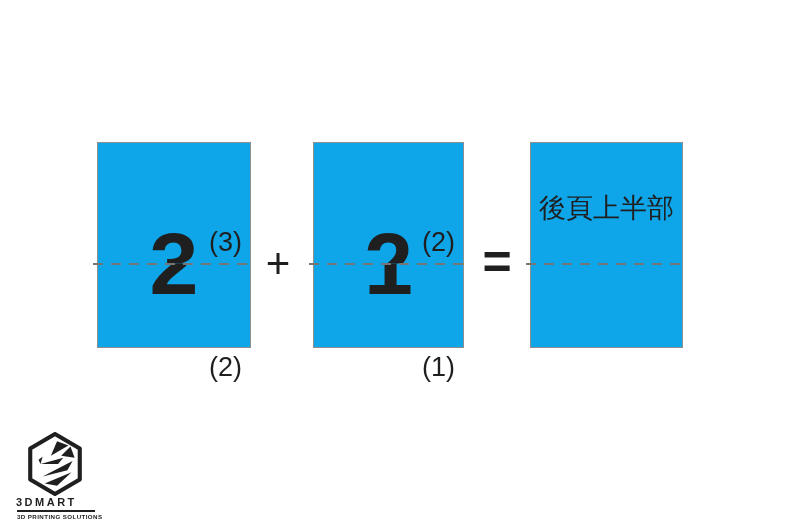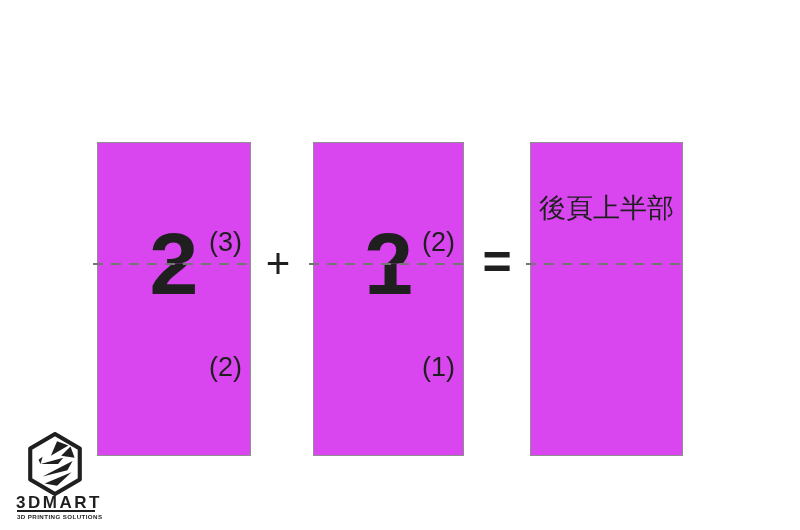--- a/index.html
+++ b/index.html
@@ -14,22 +14,22 @@
     background: #ffffff;
     overflow: hidden;
     font-family: "Liberation Sans", sans-serif;
     color: #1f1f1f;
   }
 
   
   .card {
     position: absolute;
     top: 142px;
-    height: 314px;
-    background: #d946ef;
+    height: 206px;
+    background: #0ea5e9;
     border: 1.5px solid #8f8f8f;
     box-sizing: border-box;
   }
   .card.c1 { left: 97px;  width: 154px; }
   .card.c2 { left: 313px; width: 151px; }
   .card.c3 { left: 530px; width: 153px; }
 
   .fold-line {
     position: absolute;
     left: -5px;
@@ -107,21 +107,21 @@
   .logo-hex {
     position: absolute;
     left: 27px;
     top: 432px;
   }
   .logo-word {
     position: absolute;
     left: 16px;
     top: 494px;
     width: 82px;
-    font-size: 17px;
+    font-size: 11px;
     font-weight: bold;
     letter-spacing: 2.5px;
     line-height: 17px;
     color: #1f1f1f;
     white-space: nowrap;
   }
   .logo-rule {
     position: absolute;
     left: 17px;
     top: 510px;

